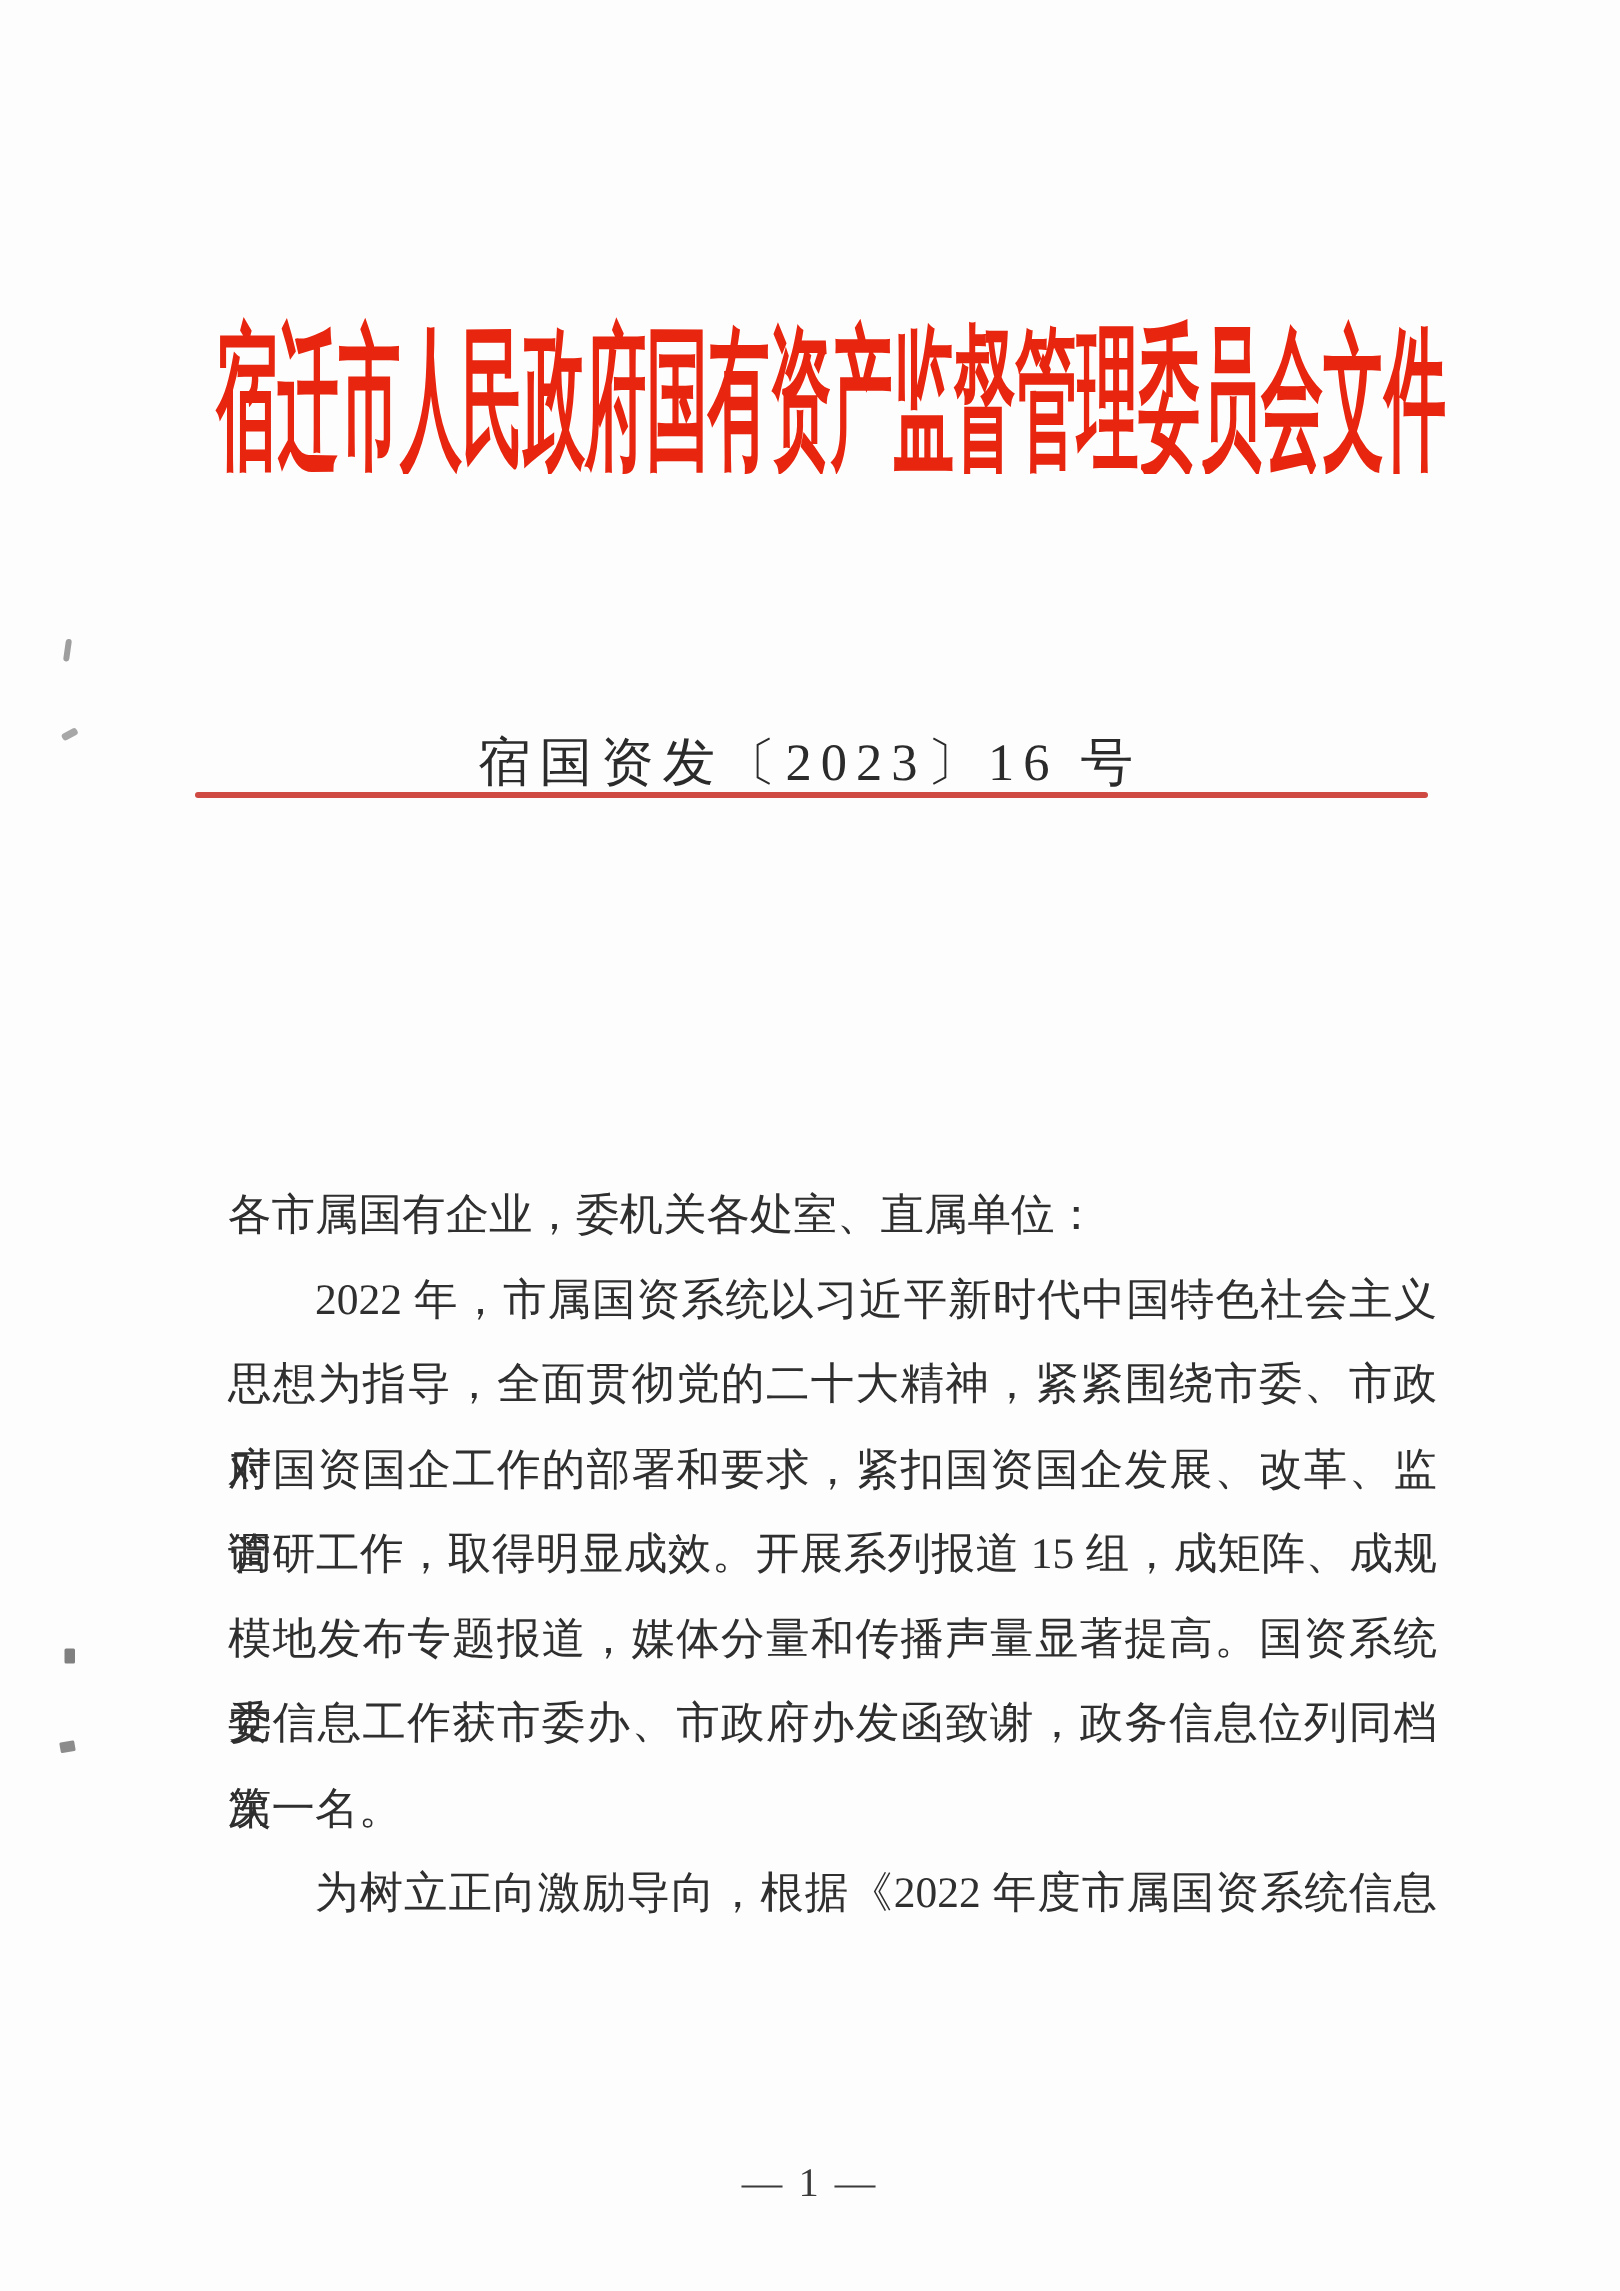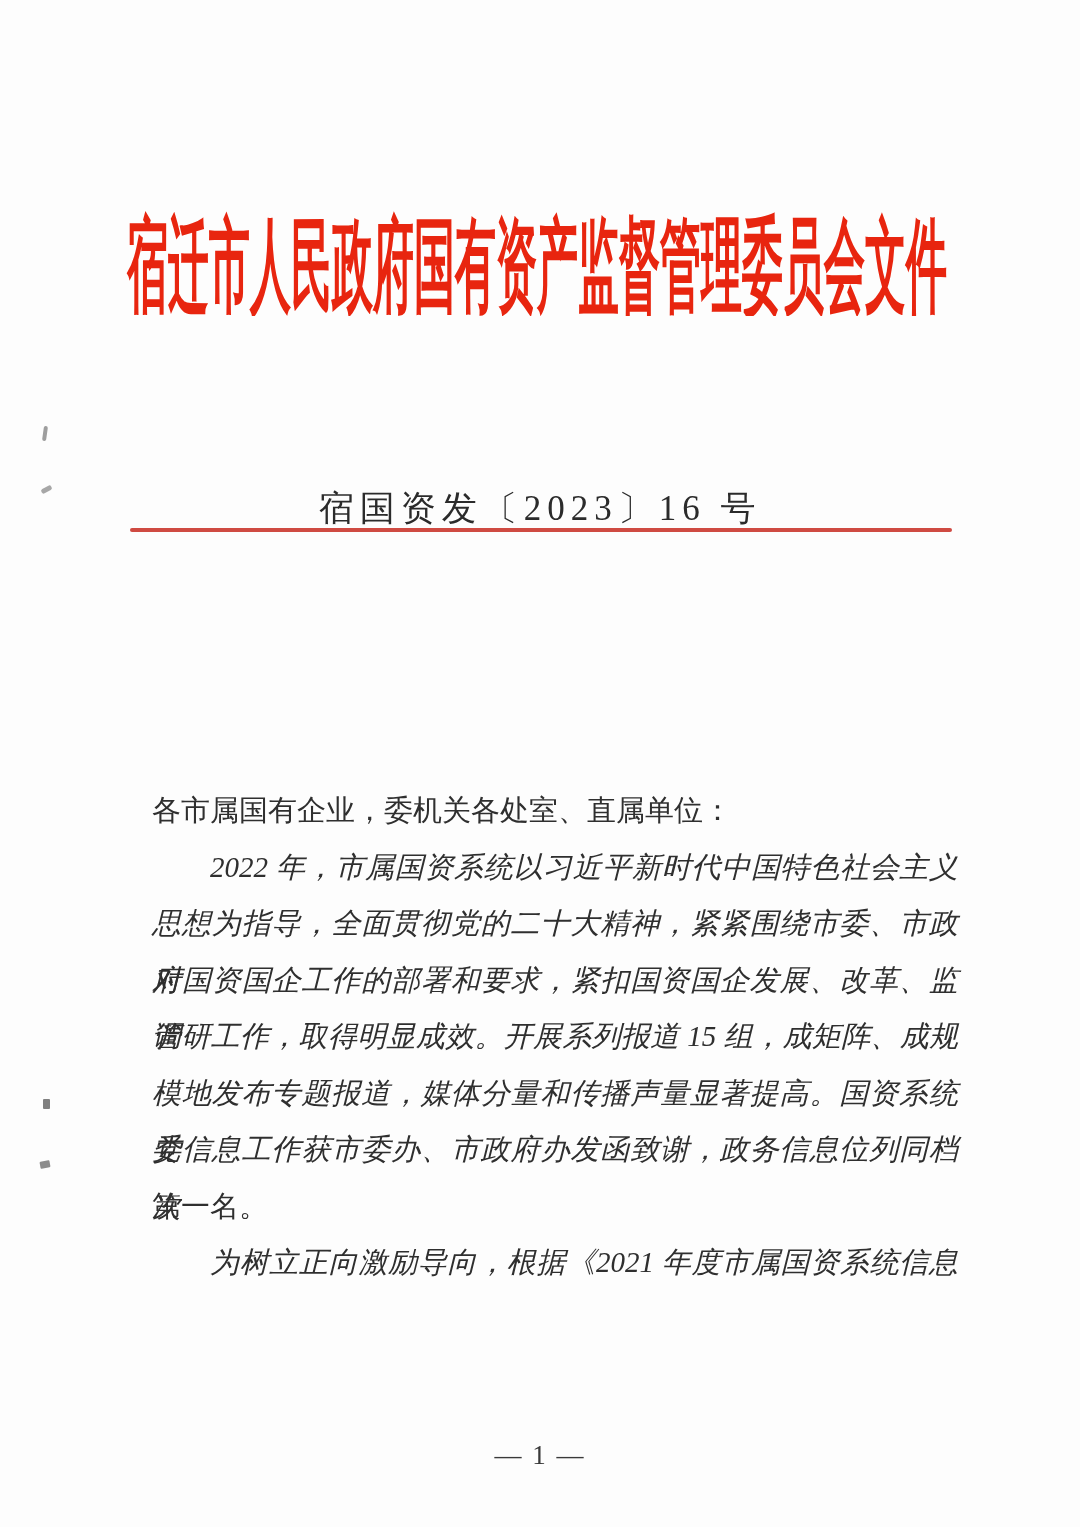--- a/index.html
+++ b/index.html
@@ -10,21 +10,21 @@
     height: 1527px;
     margin: 0 auto;
     background: #fdfdfd;
     overflow: hidden;
     font-family: "Liberation Serif", serif;
   }
   
   .banner-wrap {
     position: absolute;
     top: 208px;
-    left: 125px;
+    left: 142px;
     width: 824px;
     height: 108px;
   }
   .banner-wrap svg { display: block; }
   .banner-text {
     font-family: "Liberation Serif", serif;
     font-weight: bold;
     fill: var(--banner-red, #e8250f);
   }
   
@@ -73,21 +73,20 @@
   }
   .doc-body .line {
     line-height: 56.5px;
     height: 56.5px;
     overflow: visible;
     white-space: normal;
   }
   .doc-body .line.full {
     text-align: justify;
     text-align-last: justify;
-    font-style: italic;
   }
   .doc-body .line.plain {
     text-align: left;
     text-align-last: left;
   }
   .doc-body .line.indent {
     text-indent: 58px;
   }
   
   .page-number {
@@ -129,21 +128,21 @@
 
   <div class="doc-body">
     <div class="line plain">各市属国有企业，委机关各处室、直属单位：</div>
     <div class="line full indent">2022 年，市属国资系统以习近平新时代中国特色社会主义</div>
     <div class="line full">思想为指导，全面贯彻党的二十大精神，紧紧围绕市委、市政府</div>
     <div class="line full">对国资国企工作的部署和要求，紧扣国资国企发展、改革、监管</div>
     <div class="line full">调研工作，取得明显成效。开展系列报道 15 组，成矩阵、成规</div>
     <div class="line full">模地发布专题报道，媒体分量和传播声量显著提高。国资系统党</div>
     <div class="line full">委信息工作获市委办、市政府办发函致谢，政务信息位列同档次</div>
     <div class="line plain">第一名。</div>
-    <div class="line full indent">为树立正向激励导向，根据《2021 年度市属国资系统信息</div>
+    <div class="line full indent">为树立正向激励导向，根据《2022 年度市属国资系统信息</div>
   </div>
 
   <div class="page-number">— 1 —</div>
 
   <div class="artifact a1"></div>
   <div class="artifact a2"></div>
   <div class="artifact a3"></div>
   <div class="artifact a4"></div>
 
 </div>

